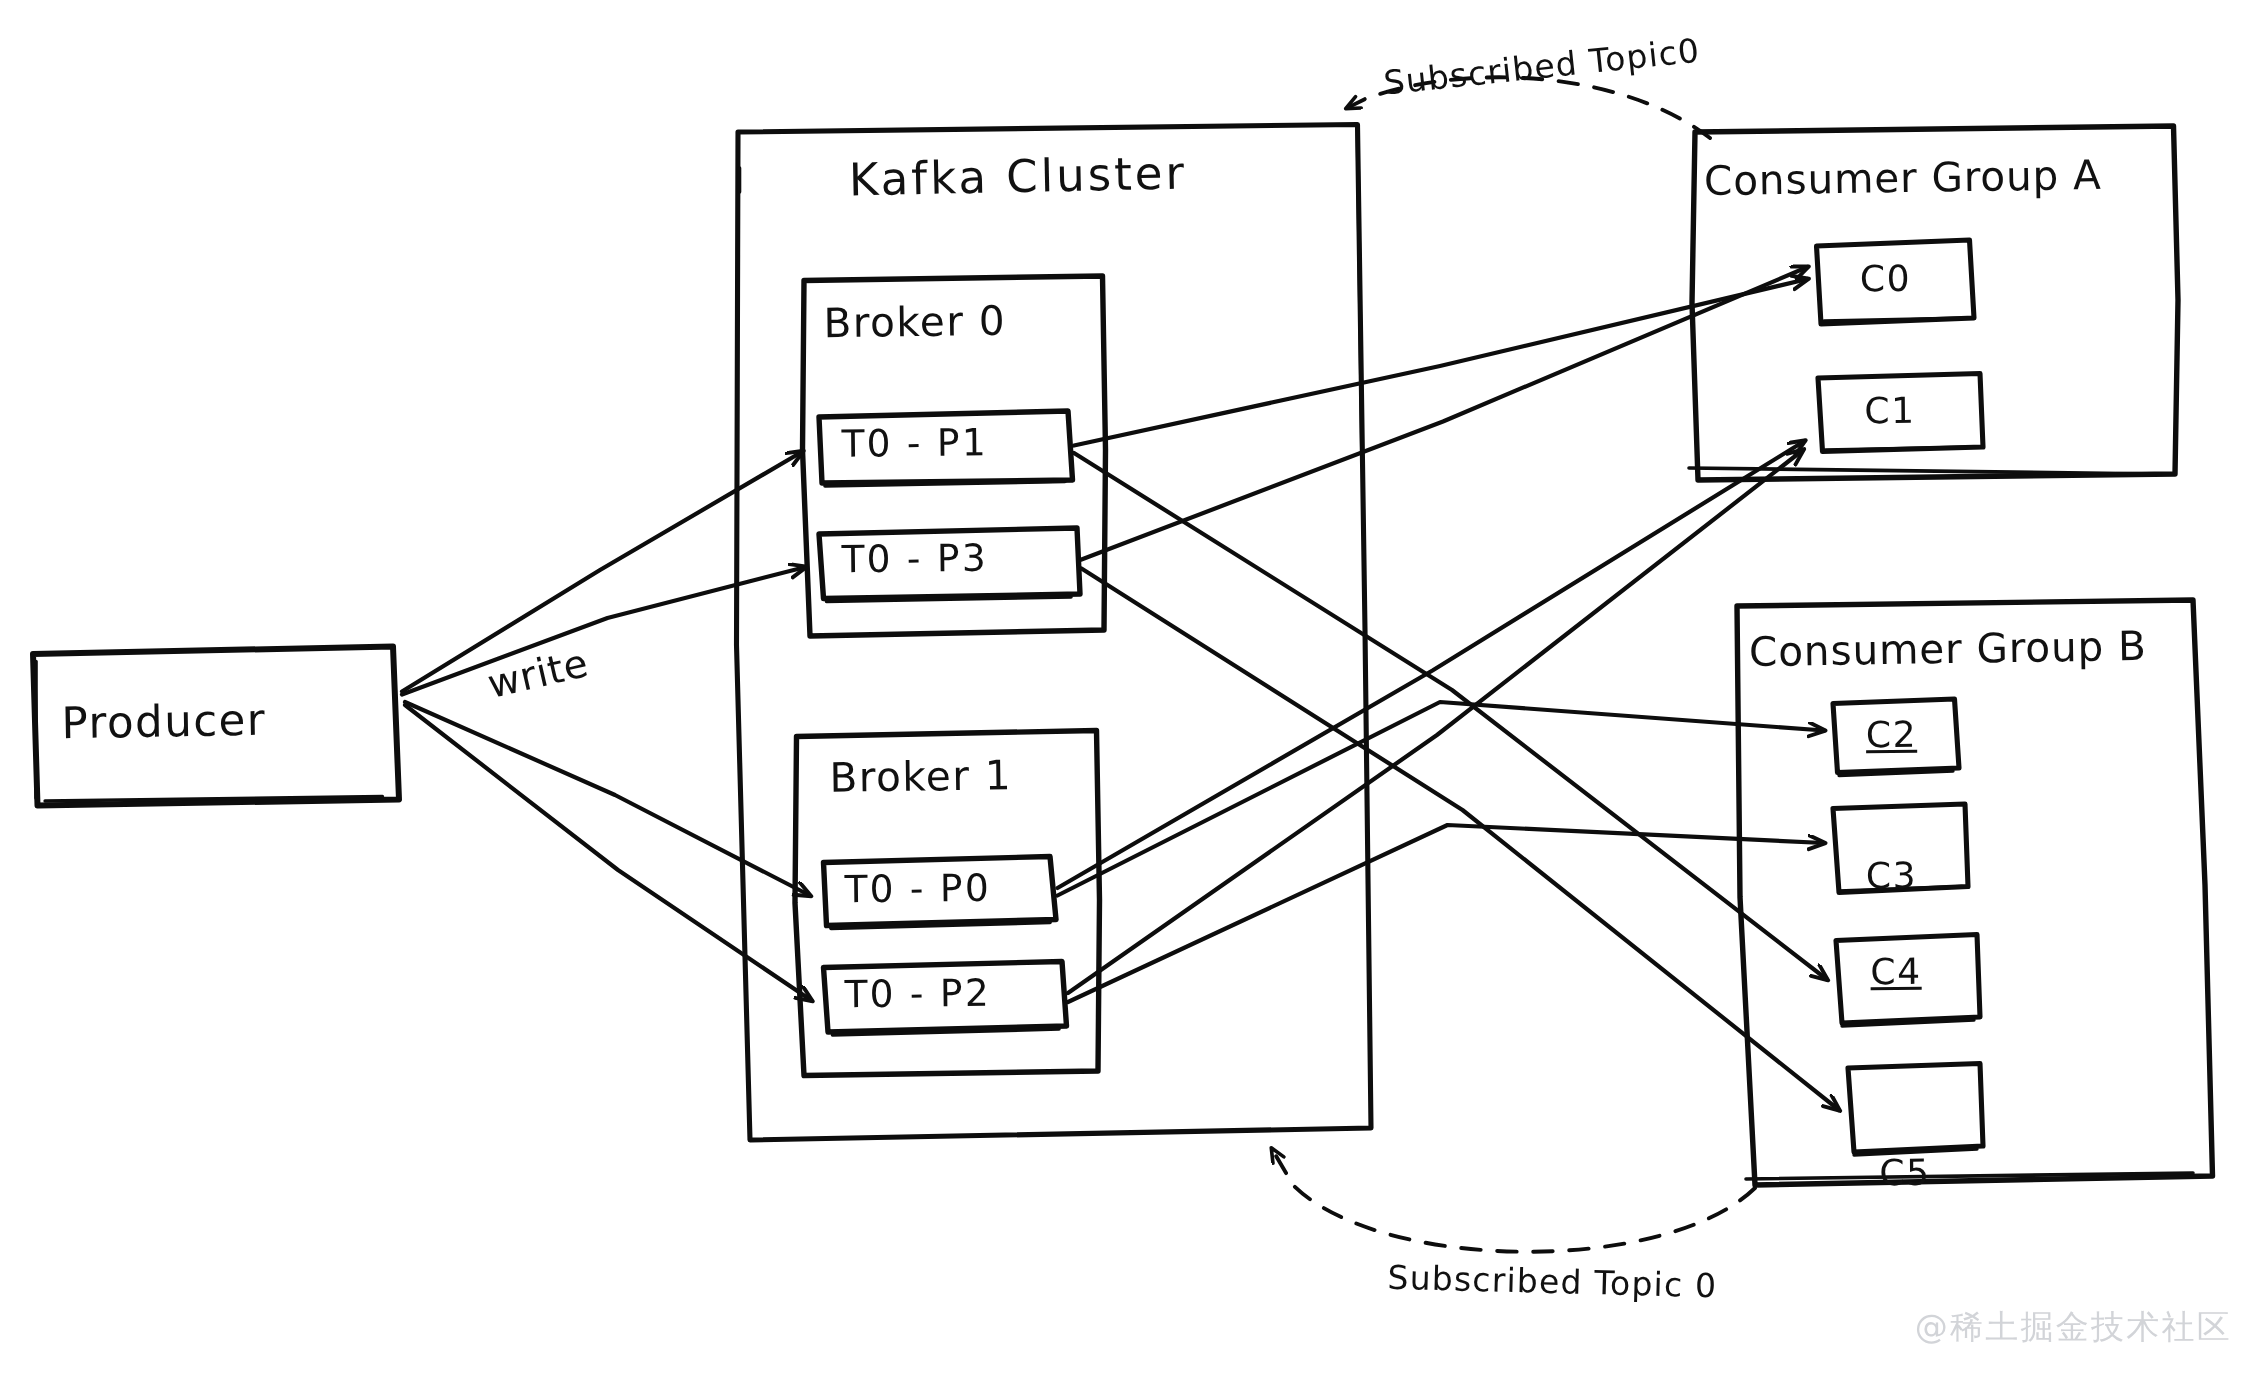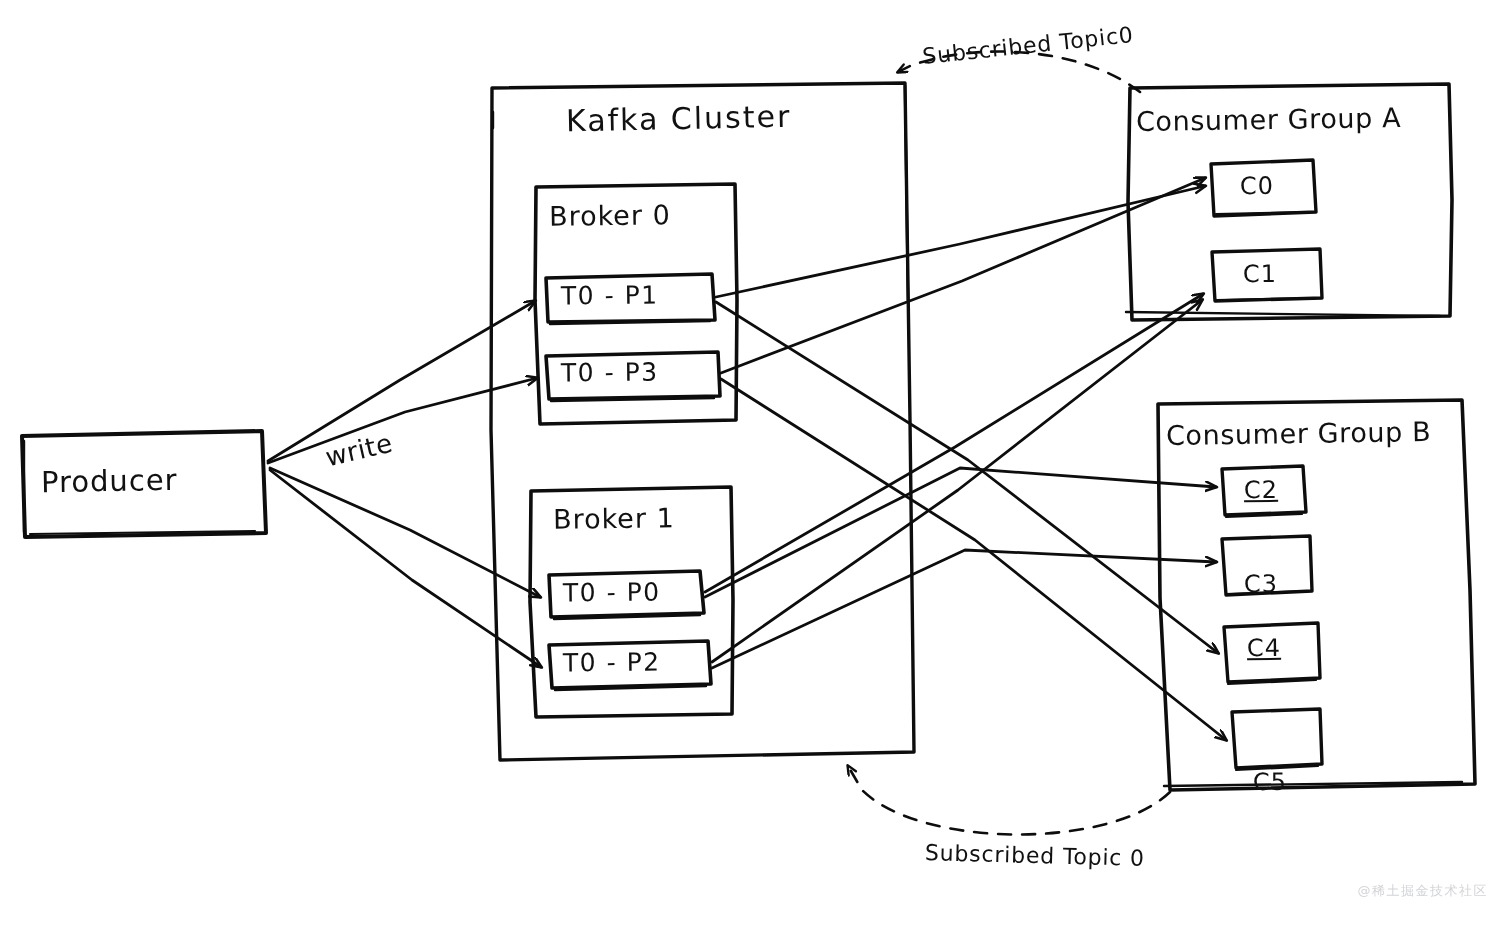--- a/index.html
+++ b/index.html
@@ -23,21 +23,21 @@
   .lbl-broker{font-size:27px;letter-spacing:1px;transform:rotate(-0.8deg);}
   .lbl-part{font-size:25px;letter-spacing:1.5px;transform:rotate(-0.6deg);}
   .lbl-group{font-size:27px;letter-spacing:0.6px;transform:rotate(-0.9deg);}
   .lbl-consumer{font-size:24px;letter-spacing:1px;transform:rotate(-0.5deg);}
   .lbl-producer{font-size:29px;letter-spacing:1px;transform:rotate(-1deg);}
   .lbl-write{font-size:26px;transform:rotate(-13deg);letter-spacing:0.5px;}
   .lbl-sub-top{font-size:22px;transform:rotate(-6deg);letter-spacing:0.8px;}
   .lbl-sub-bot{font-size:22px;transform:rotate(1.5deg);letter-spacing:0.8px;}
   .watermark{
     position:absolute;right:24px;bottom:30px;
-    font-size:13px;color:#d2d4d8;letter-spacing:1.5px;
+    font-size:22px;color:#d2d4d8;letter-spacing:1.5px;
     font-family:"DejaVu Sans", sans-serif;
   }
   .ink{fill:none;stroke:#0d0d0d;stroke-linecap:round;stroke-linejoin:round;}
 </style>
 </head>
 <body>
 
 <div id="stage">
 
   <svg id="sketch" viewBox="0 0 1512 930">

